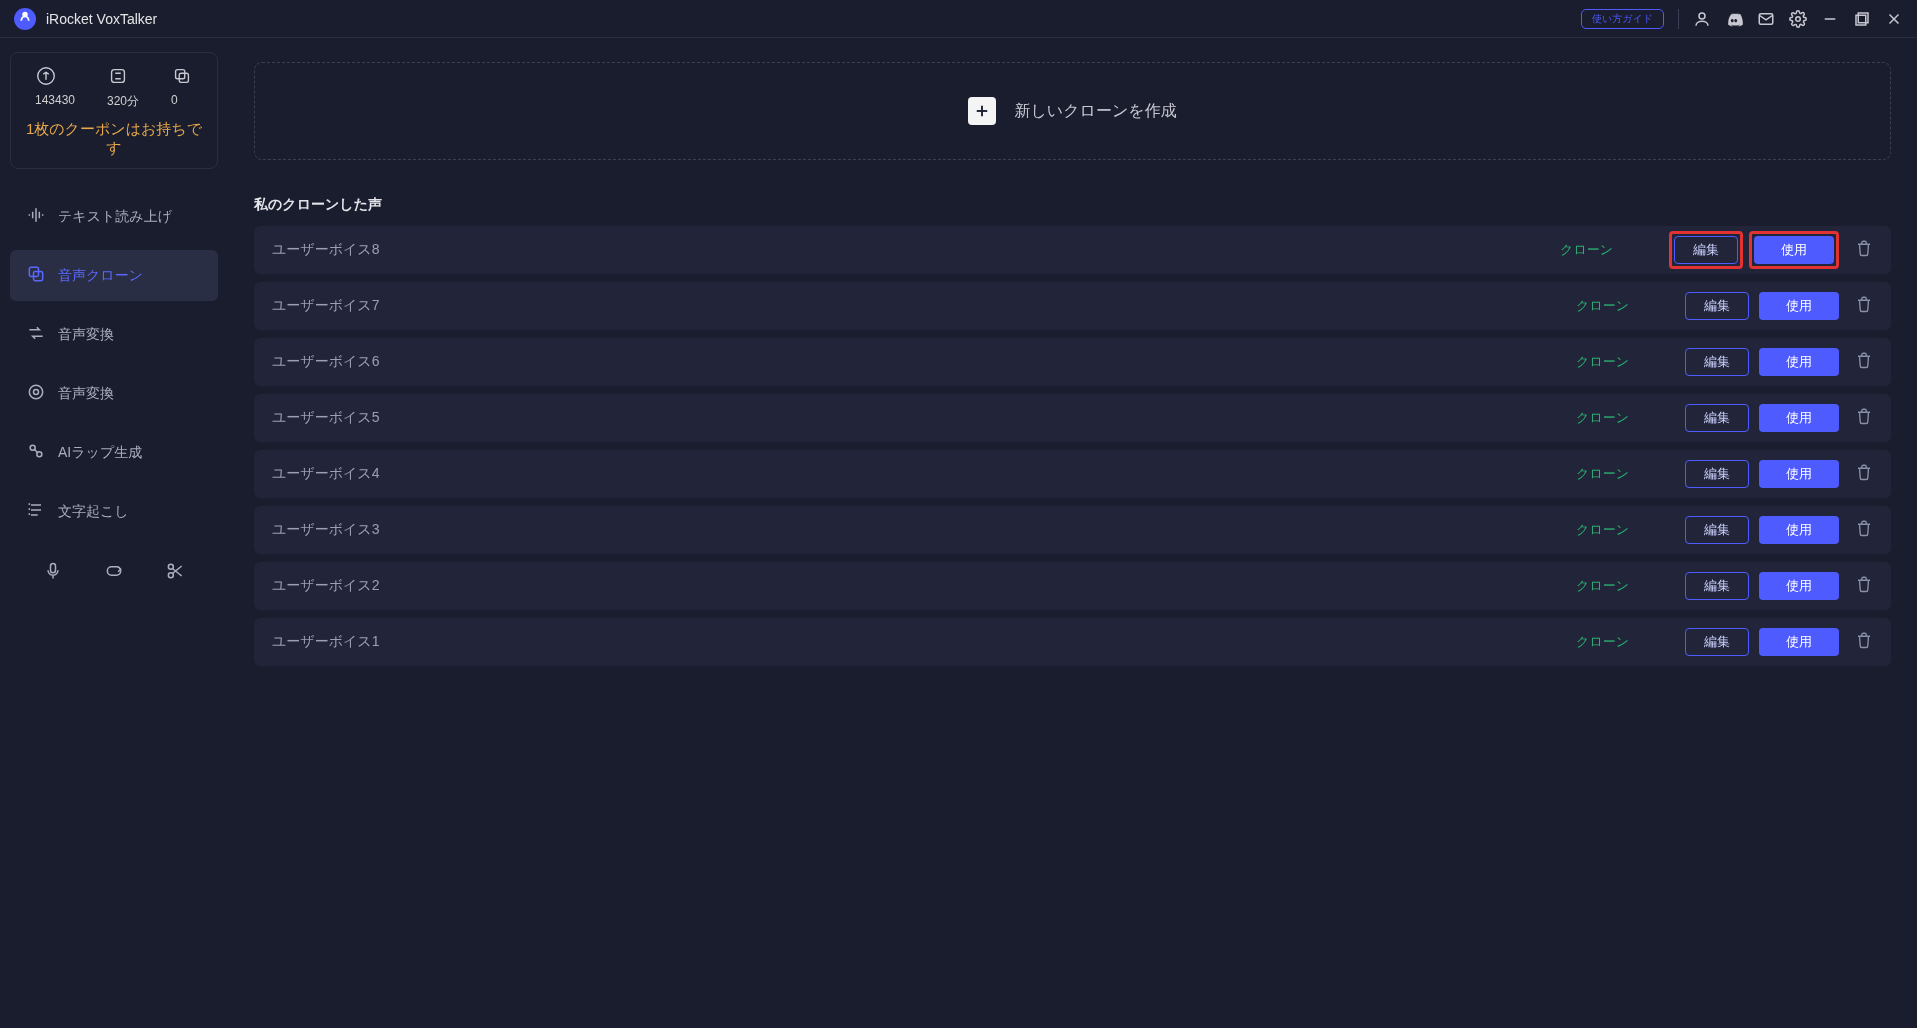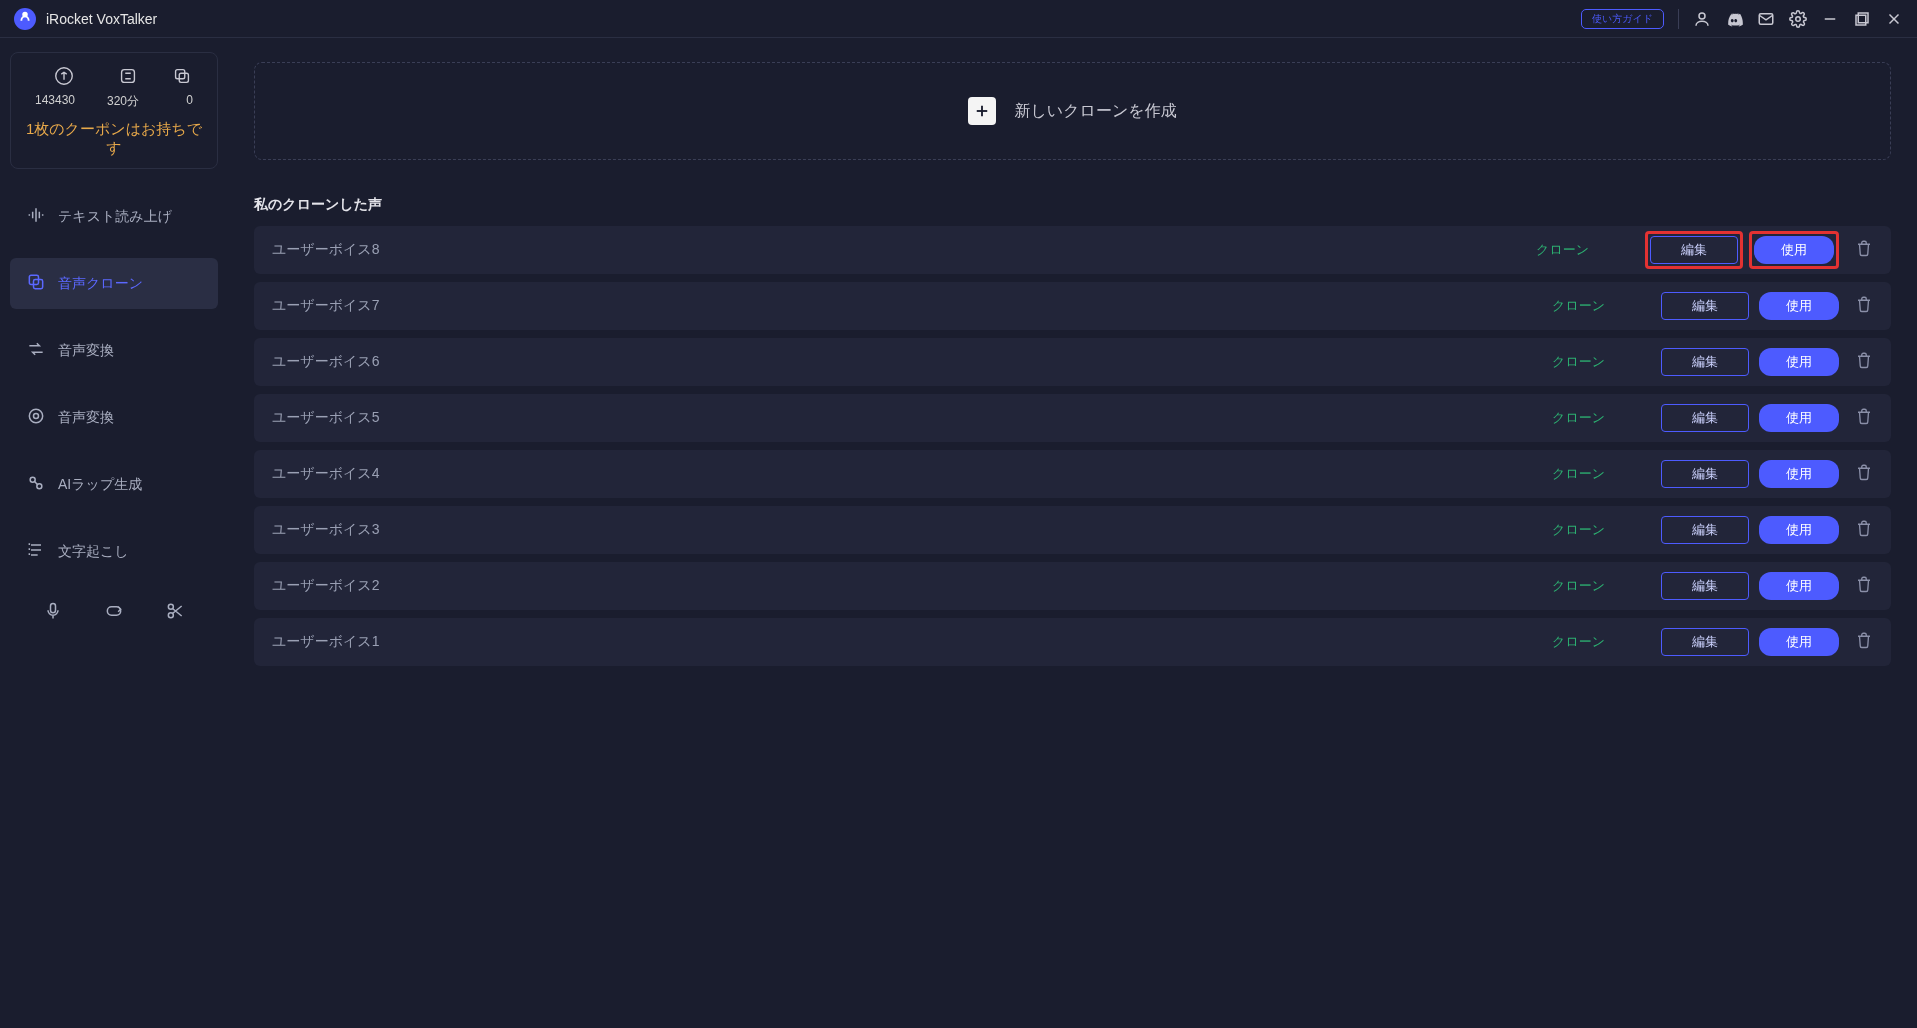--- a/index.html
+++ b/index.html
@@ -48,27 +48,27 @@
 }
 .stats-card {
   border: 1px solid #2a2e42;
   border-radius: 8px;
   padding: 12px 8px 10px;
   display: flex;
   flex-direction: column;
   gap: 10px;
 }
 .stats-row { display: flex; justify-content: space-around; }
-.stat { display: flex; flex-direction: column; align-items: flex-end; gap: 6px; }
+.stat { display: flex; flex-direction: column; align-items: flex-start; gap: 6px; }
 .stat .si { color: #c8c8d2; display:flex; align-items:center; justify-content:center; }
 .stat .si svg { width: 22px; height: 22px; }
 .stat .sv { font-size: 12px; color: #d0d0d0; }
 .coupon { color: #e8a94a; font-size: 15px; text-align: center; }
 
-.nav { margin-top: 22px; display: flex; flex-direction: column; gap: 16px; }
+.nav { margin-top: 22px; display: flex; flex-direction: column; gap: 8px; }
 .nav-item {
   display: flex; align-items: center; gap: 12px;
   padding: 14px 16px;
   border-radius: 6px;
   color: #a9aec0;
   font-size: 14px;
   cursor: pointer;
 }
 .nav-item.active {
   background: #2a2e44;
@@ -126,31 +126,31 @@
   align-items: center;
   padding: 0 18px;
 }
 .voice-name { color: #9aa0b4; font-size: 14px; flex: 1; }
 .voice-status { color: #2cae70; font-size: 13px; margin-right: 56px; }
 .btn-outline {
   border: 1px solid #4d5bff;
   background: transparent;
   color: #c9cffb;
   font-size: 13px;
-  width: 88px; height: 28px;
+  width: 64px; height: 28px;
   border-radius: 4px;
   cursor: pointer;
 }
 .btn-solid {
   border: none;
   background: #4d5bff;
   color: #fff;
   font-size: 13px;
   width: 80px; height: 28px;
-  border-radius: 12px;
+  border-radius: 4px;
   cursor: pointer;
   margin-left: 10px;
 }
 .trash { margin-left: 16px; color: #8a8fa8; cursor: pointer; }
 .trash svg { width: 18px; height: 18px; }
 .highlight-red {
   border: 3px solid #e33232;
   border-radius: 4px;
   padding: 2px;
   display: inline-flex;

